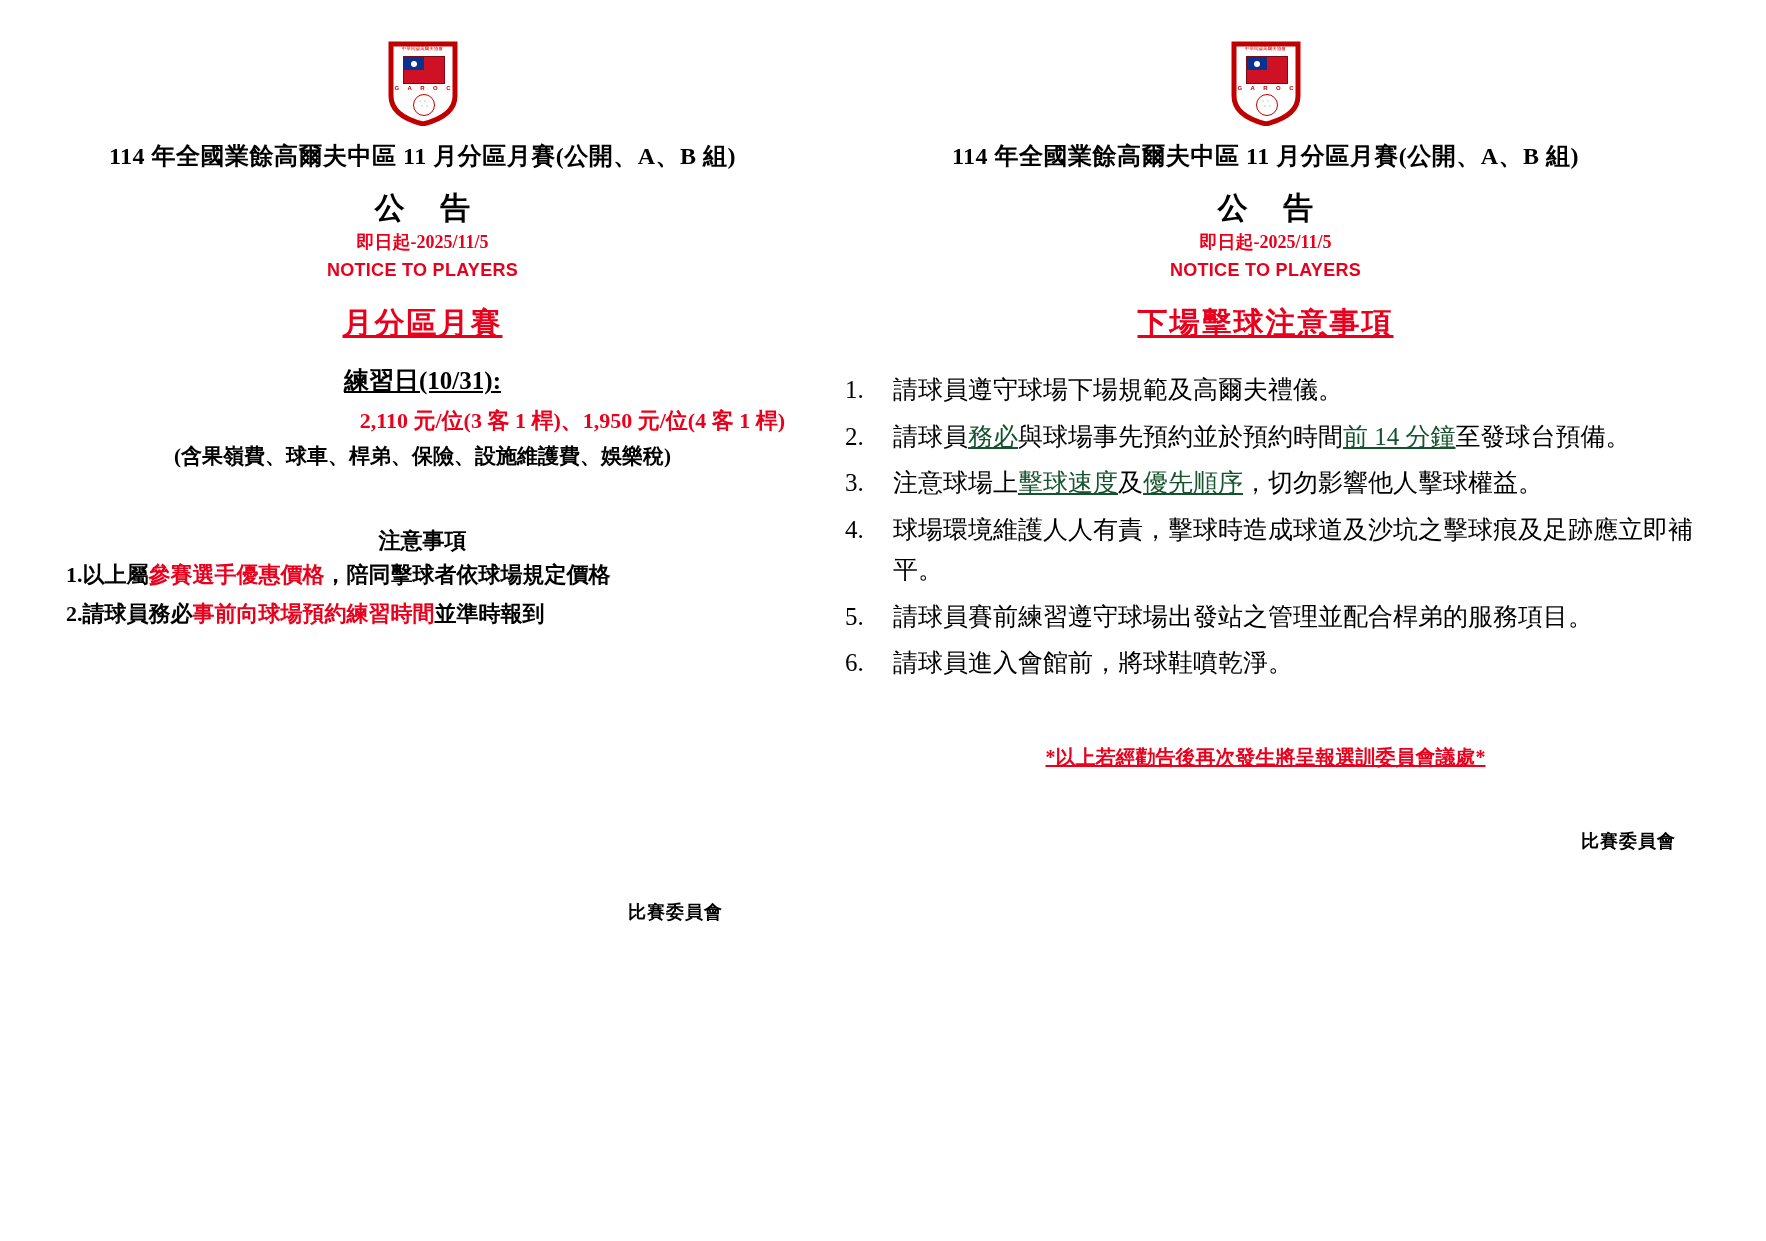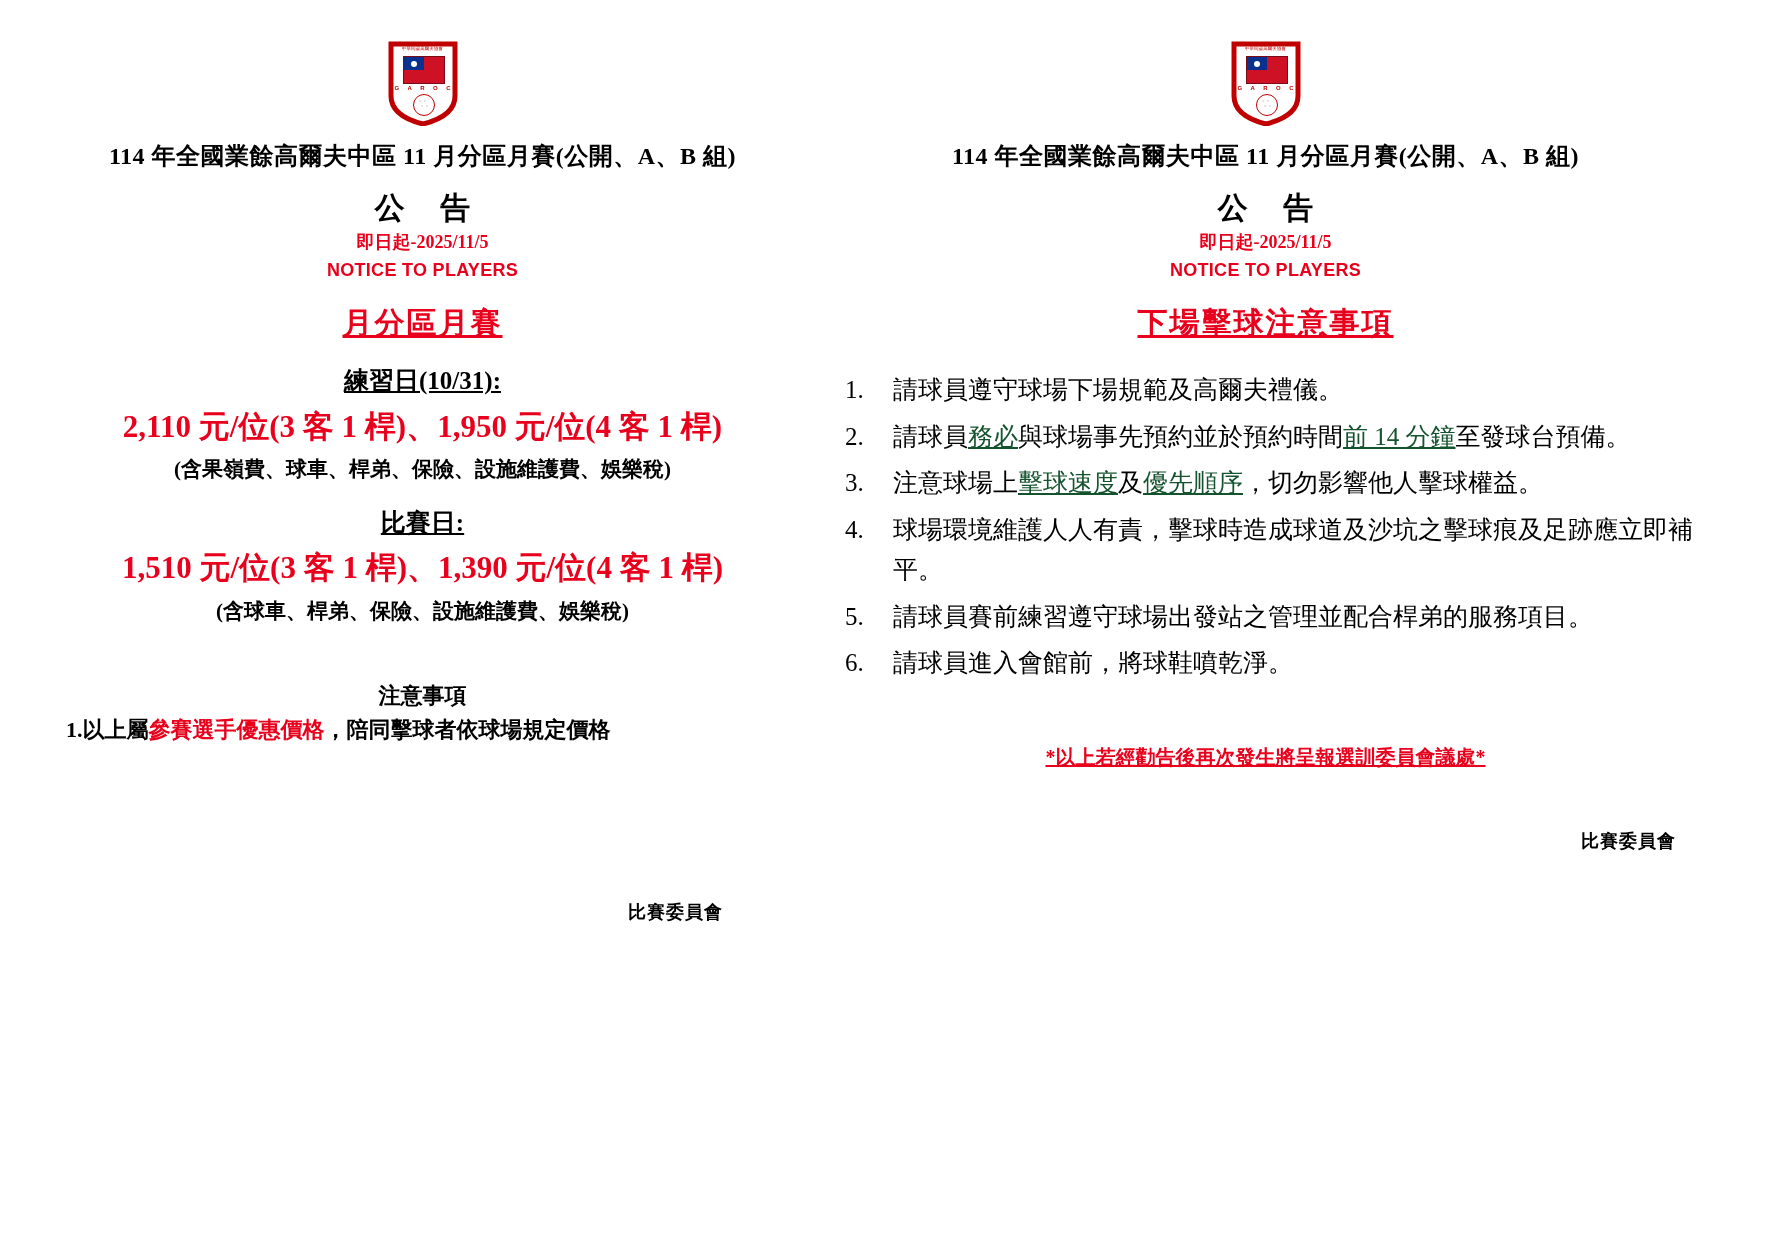--- a/index.html
+++ b/index.html
@@ -160,22 +160,22 @@
   
   .fee-block { margin-top: 18px; }
   .fee-day {
     text-align: center;
     font-size: 25px;
     font-weight: bold;
     text-decoration: underline;
     line-height: 1.5;
   }
   .fee-amount {
-    text-align: center;
-    font-size: 31px;
+    text-align: right;
+    font-size: 22px;
     font-weight: bold;
     color: #e8001c;
     line-height: 1.5;
     margin-top: 4px;
   }
   .fee-incl {
     text-align: center;
     font-size: 21px;
     font-weight: bold;
     line-height: 1.5;
@@ -279,30 +279,28 @@
     <div class="red-line notice-en">NOTICE TO PLAYERS</div>
 
     <div class="section-title">月分區月賽</div>
 
     <div class="fee-block">
       <div class="fee-day">練習日(10/31):</div>
       <div class="fee-amount">2,110 元/位(3 客 1 桿)、1,950 元/位(4 客 1 桿)</div>
       <div class="fee-incl">(含果嶺費、球車、桿弟、保險、設施維護費、娛樂稅)</div>
     </div>
 
-    <div class="fee-block">
-      <div class="fee-day">比賽日:</div>
-      <div class="fee-amount">1,510 元/位(3 客 1 桿)、1,390 元/位(4 客 1 桿)</div>
-      <div class="fee-incl">(含球車、桿弟、保險、設施維護費、娛樂稅)</div>
-    </div>
 
     <div class="notes-head">注意事項</div>
 
     <div class="note-item">
       <span>1.以上屬</span><span class="hl">參賽選手優惠價格</span><span>，陪同擊球者依球場規定價格</span>
+    </div>
+    <div class="note-item">
+      <span>2.請球員務必</span><span class="hl">事前向球場預約練習時間</span><span>並準時報到</span>
     </div>
 
     <div class="signature-left">比賽委員會</div>
   </div>
 
   <div class="col col-right">
 
     <div class="emblem-wrap">
       <div class="emblem">
         <svg class="shield" viewBox="0 0 72 86">

